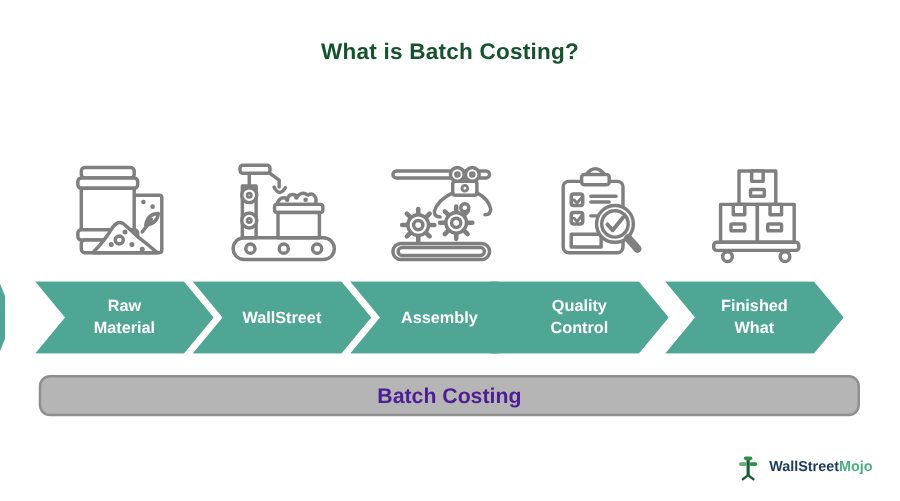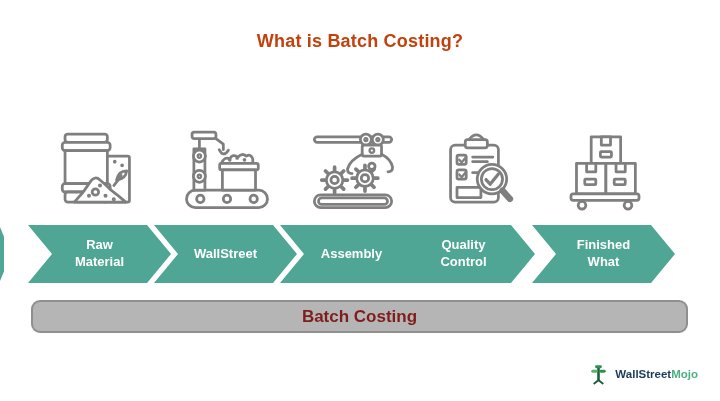--- a/index.html
+++ b/index.html
@@ -2,21 +2,21 @@
 <html><head>
 <meta charset="utf-8">
 <style>
   html,body { margin:0; padding:0; background:#fff; }
   .canvas {
     position:relative; width:720px; height:401px; background:#ffffff;
     font-family:"Liberation Sans", sans-serif; overflow:hidden;
   }
   .title {
     position:absolute; top:31px; left:0; width:100%;
-    text-align:center; font-size:18px; font-weight:bold; color:#c2410c;
+    text-align:center; font-size:18px; font-weight:bold; color:#14532d;
     letter-spacing:.2px;
   }
   .icon-box { position:absolute; top:123px; width:92px; height:92px; }
   .icon-box svg { width:100%; height:100%; }
   svg.pict { fill:none; stroke:#7f7f7f; stroke-width:3; stroke-linecap:round; stroke-linejoin:round; }
   .chevron {
     position:absolute; top:225px; width:143px; height:58px; background:#4fa695;
     clip-path:polygon(0 0, 119px 0, 143px 50%, 119px 100%, 0 100%, 24px 50%);
     display:flex; align-items:center; justify-content:center;
   }
@@ -26,21 +26,21 @@
   }
   .edge-sliver {
     position:absolute; left:0; top:227px; width:4px; height:54px; background:#4fa695;
     clip-path:polygon(0 0, 100% 18%, 100% 82%, 0 100%);
   }
   .summary-bar {
     position:absolute; left:31px; top:300px; width:653px; height:29px;
     background:#b5b5b5; border:2px solid #8f8f8f; border-radius:9px;
     display:flex; align-items:center; justify-content:center;
   }
-  .summary-label { color:#7f1d1d; font-weight:bold; font-size:17px; }
+  .summary-label { color:#4c1d95; font-weight:bold; font-size:17px; }
   .logo {
     position:absolute; right:22px; top:362px; height:24px;
     display:flex; align-items:center; gap:8px;
     font-size:11.5px; font-weight:bold;
   }
   .brand-primary { color:#1b3a5c; }
   .brand-secondary { color:#4caf82; }
 </style>
 </head>
 <body>

